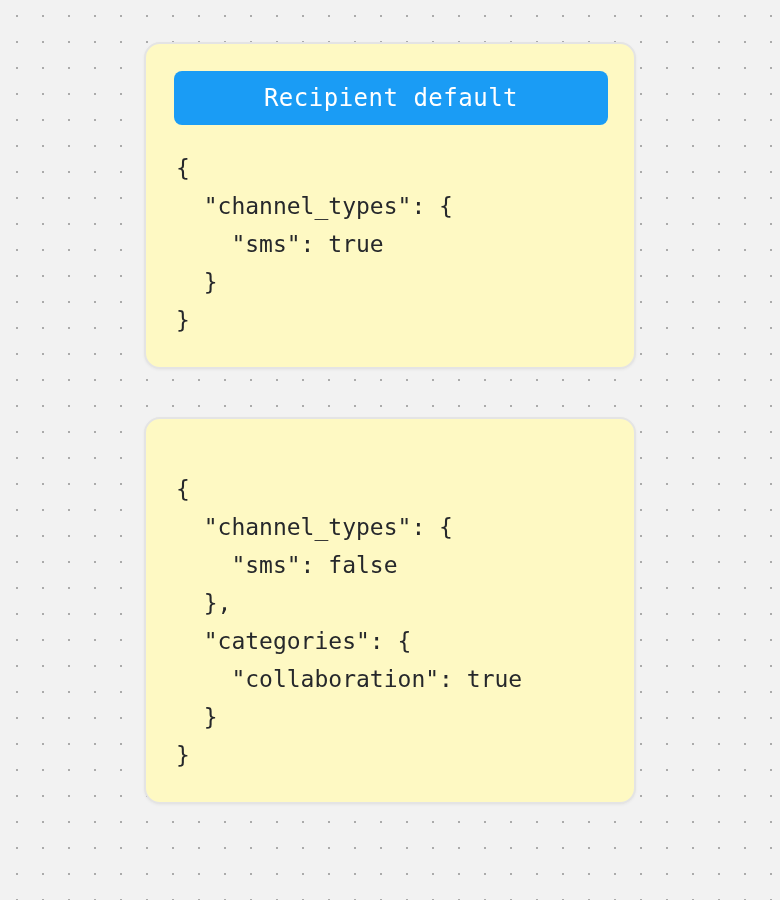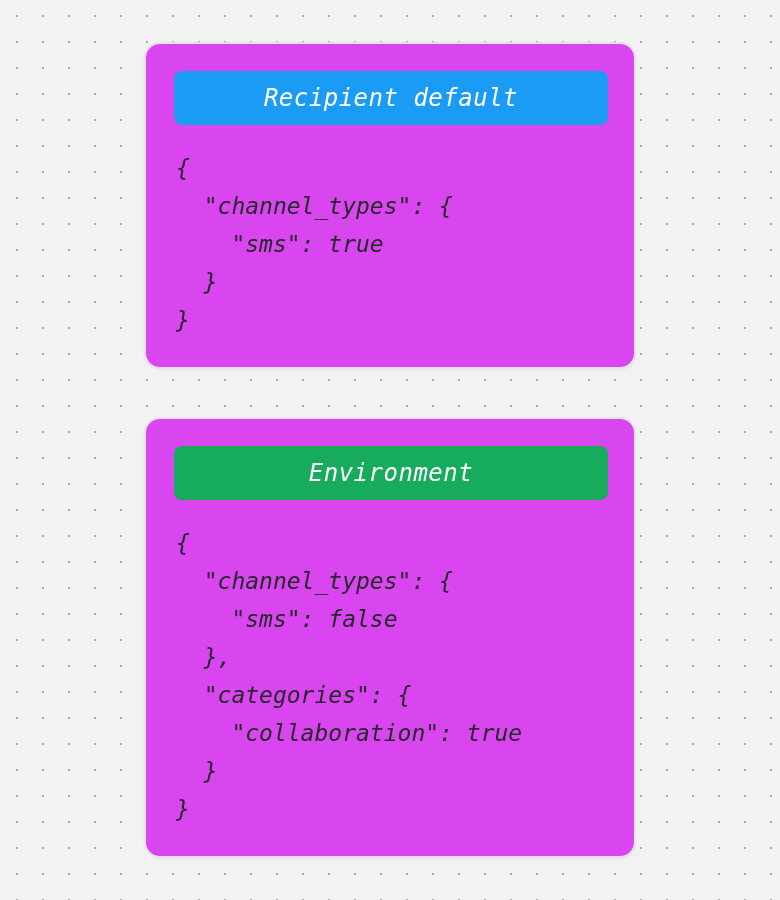--- a/index.html
+++ b/index.html
@@ -24,26 +24,25 @@
     height: 900px;
     display: flex;
     flex-direction: column;
     align-items: center;
     padding-top: 42px;
     gap: 48px;
   }
 
   .card {
     width: 492px;
-    background: #d946ef;
+    background: #fef9c3;
     border: 2px solid #e4e4e4;
     border-radius: 16px;
     padding: 27px 26px 28px 28px;
     box-shadow: 0 1px 3px rgba(0,0,0,0.05);
-    font-style: italic;
   }
 
   .card-header {
     height: 54px;
     border-radius: 8px;
     display: flex;
     align-items: center;
     justify-content: center;
     color: #ffffff;
     font-size: 24px;
@@ -71,23 +70,20 @@
       <span>Recipient default</span>
     </div>
     <div class="code-block">{
   "channel_types": {
     "sms": true
   }
 }</div>
   </div>
 
   <div class="card">
-    <div class="card-header" style="background: rgb(23, 171, 92);">
-      <span>Environment</span>
-    </div>
     <div class="code-block">{
   "channel_types": {
     "sms": false
   },
   "categories": {
     "collaboration": true
   }
 }</div>
   </div>
 

